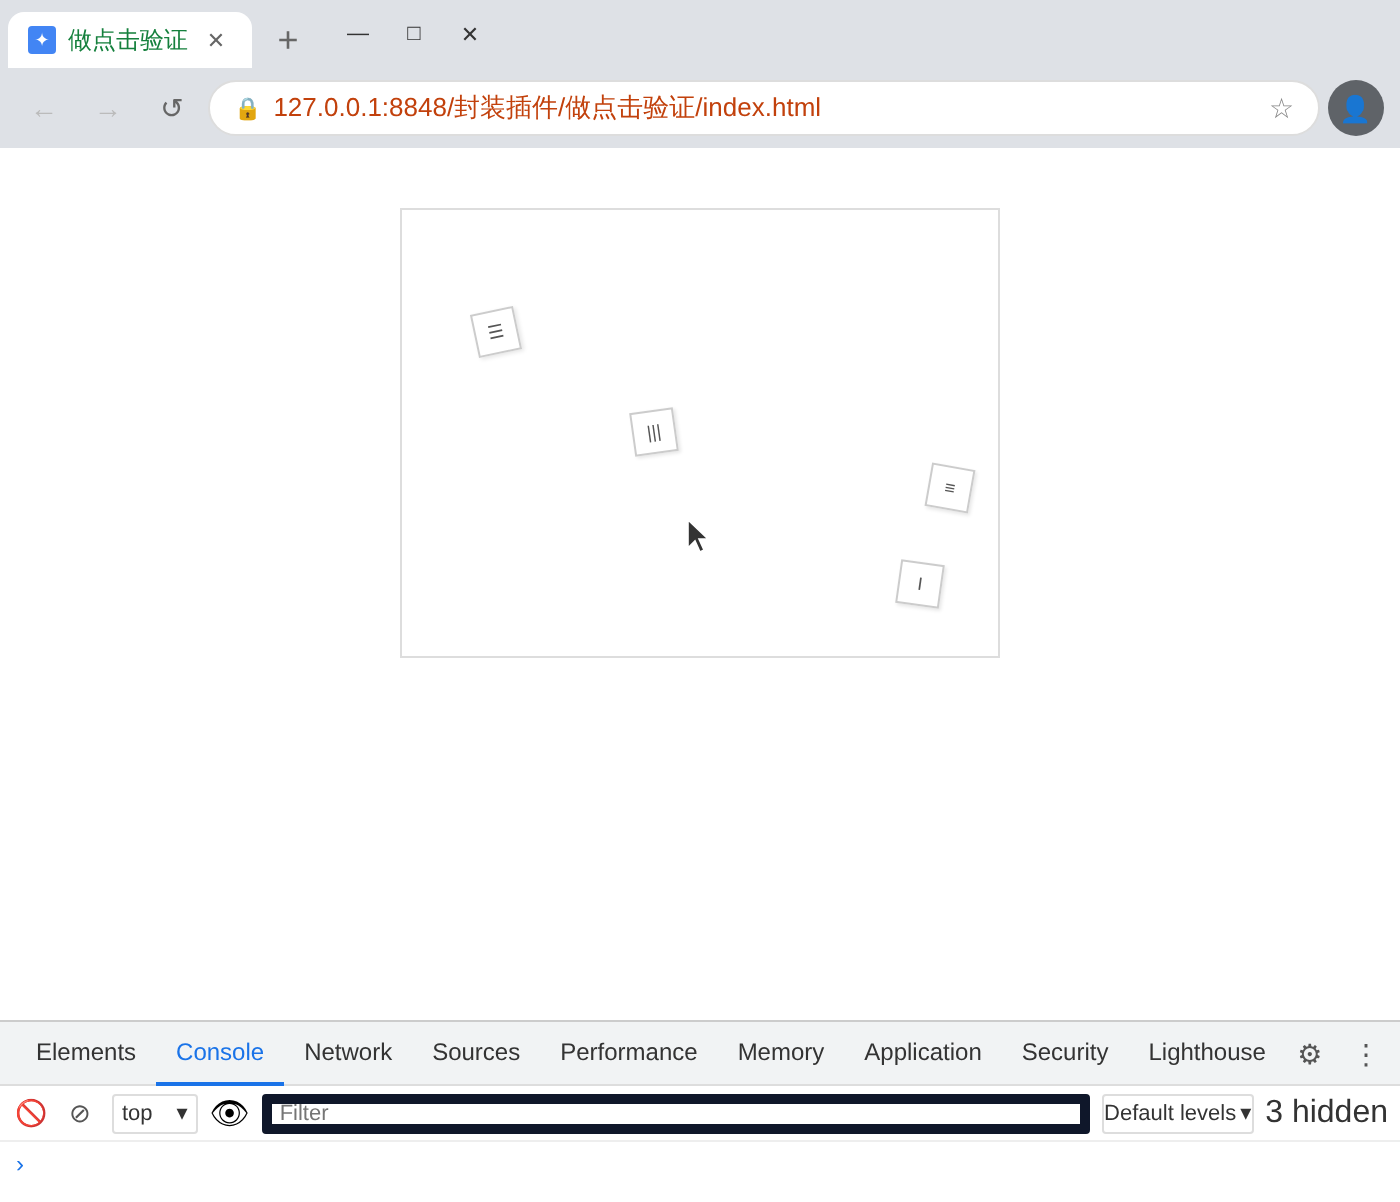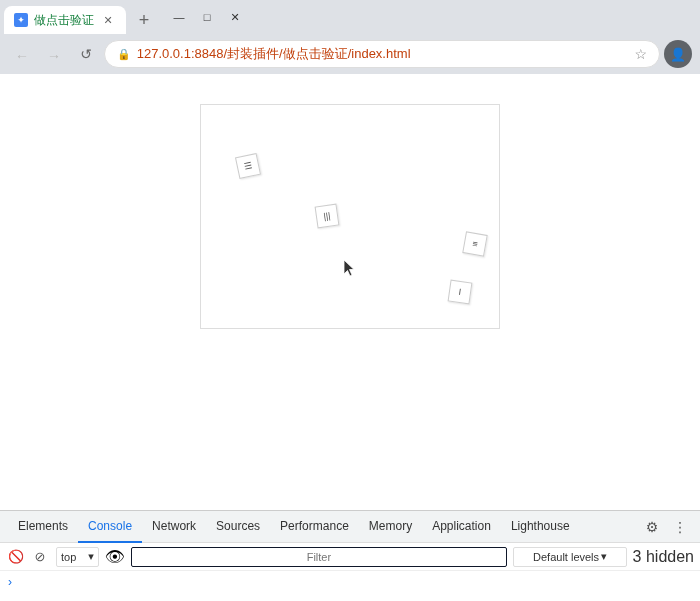--- a/index.html
+++ b/index.html
@@ -46,22 +46,22 @@
     .devtools-tab { font-size: 12px; color: #333; padding: 0 10px; height: 32px; display: flex; align-items: center; cursor: pointer; border-bottom: 2px solid transparent; white-space: nowrap; }
     .devtools-tab.active { border-bottom: 2px solid #1a73e8; color: #1a73e8; }
     .devtools-tabs-right { margin-left: auto; display: flex; align-items: center; gap: 4px; }
     .devtools-icon-btn { width: 24px; height: 24px; display: flex; align-items: center; justify-content: center; border-radius: 3px; cursor: pointer; font-size: 14px; color: #555; }
 
     .devtools-toolbar { display: flex; align-items: center; height: 28px; background: #fff; border-bottom: 1px solid #eee; padding: 0 6px; gap: 6px; }
     .toolbar-left-icons { display: flex; align-items: center; gap: 4px; }
     .toolbar-icon { width: 20px; height: 20px; display: flex; align-items: center; justify-content: center; font-size: 13px; color: #555; cursor: pointer; border-radius: 2px; }
     .select-wrap { display: flex; align-items: center; background: #fff; border: 1px solid #ddd; border-radius: 2px; height: 20px; padding: 0 4px; font-size: 11px; color: #333; cursor: pointer; gap: 12px; }
     .eye-icon-wrap { display: flex; align-items: center; justify-content: center; width: 20px; height: 20px; }
-    .filter-input { flex: 1; height: 20px; border: 1px solid #0f172a; border-radius: 2px; font-size: 11px; padding: 0 19px; outline: none; color: #333; text-align: center; }
-    .level-select { display: flex; align-items: center; background: #fff; border: 1px solid #ddd; border-radius: 2px; height: 20px; padding: 0 19px; font-size: 11px; color: #333; cursor: pointer; gap: 2px; }
+    .filter-input { flex: 1; height: 20px; border: 5px solid #0f172a; border-radius: 2px; font-size: 11px; padding: 0 4px; outline: none; color: #333; }
+    .level-select { display: flex; align-items: center; background: #fff; border: 1px solid #ddd; border-radius: 2px; height: 20px; padding: 0 0; font-size: 11px; color: #333; cursor: pointer; gap: 2px; }
     .hidden-badge { font-size: 16px; color: #333; margin-left: auto; white-space: nowrap; }
 
     .devtools-console-area { flex: 1; background: #fff; padding: 4px 8px; min-height: 30px; }
     .console-prompt { display: flex; align-items: center; font-size: 12px; color: #444; }
     .prompt-arrow { color: #1a73e8; margin-right: 4px; font-size: 12px; }
   </style>
 </head>
 <body>
 
 <div class="chrome-frame">
@@ -126,20 +126,21 @@
   <div class="devtools-panel">
 
     <div class="devtools-tabs">
       <div class="devtools-tab">Elements</div>
       <div class="devtools-tab active">Console</div>
       <div class="devtools-tab">Network</div>
       <div class="devtools-tab">Sources</div>
       <div class="devtools-tab">Performance</div>
       <div class="devtools-tab">Memory</div>
       <div class="devtools-tab">Application</div>
+      <div class="devtools-tab">Security</div>
       <div class="devtools-tab">Lighthouse</div>
       <div class="devtools-tabs-right">
         <div class="devtools-icon-btn">⚙</div>
         <div class="devtools-icon-btn">⋮</div>
       </div>
     </div>
 
     <div class="devtools-toolbar">
       <div class="toolbar-left-icons">
         <div class="toolbar-icon">🚫</div>

